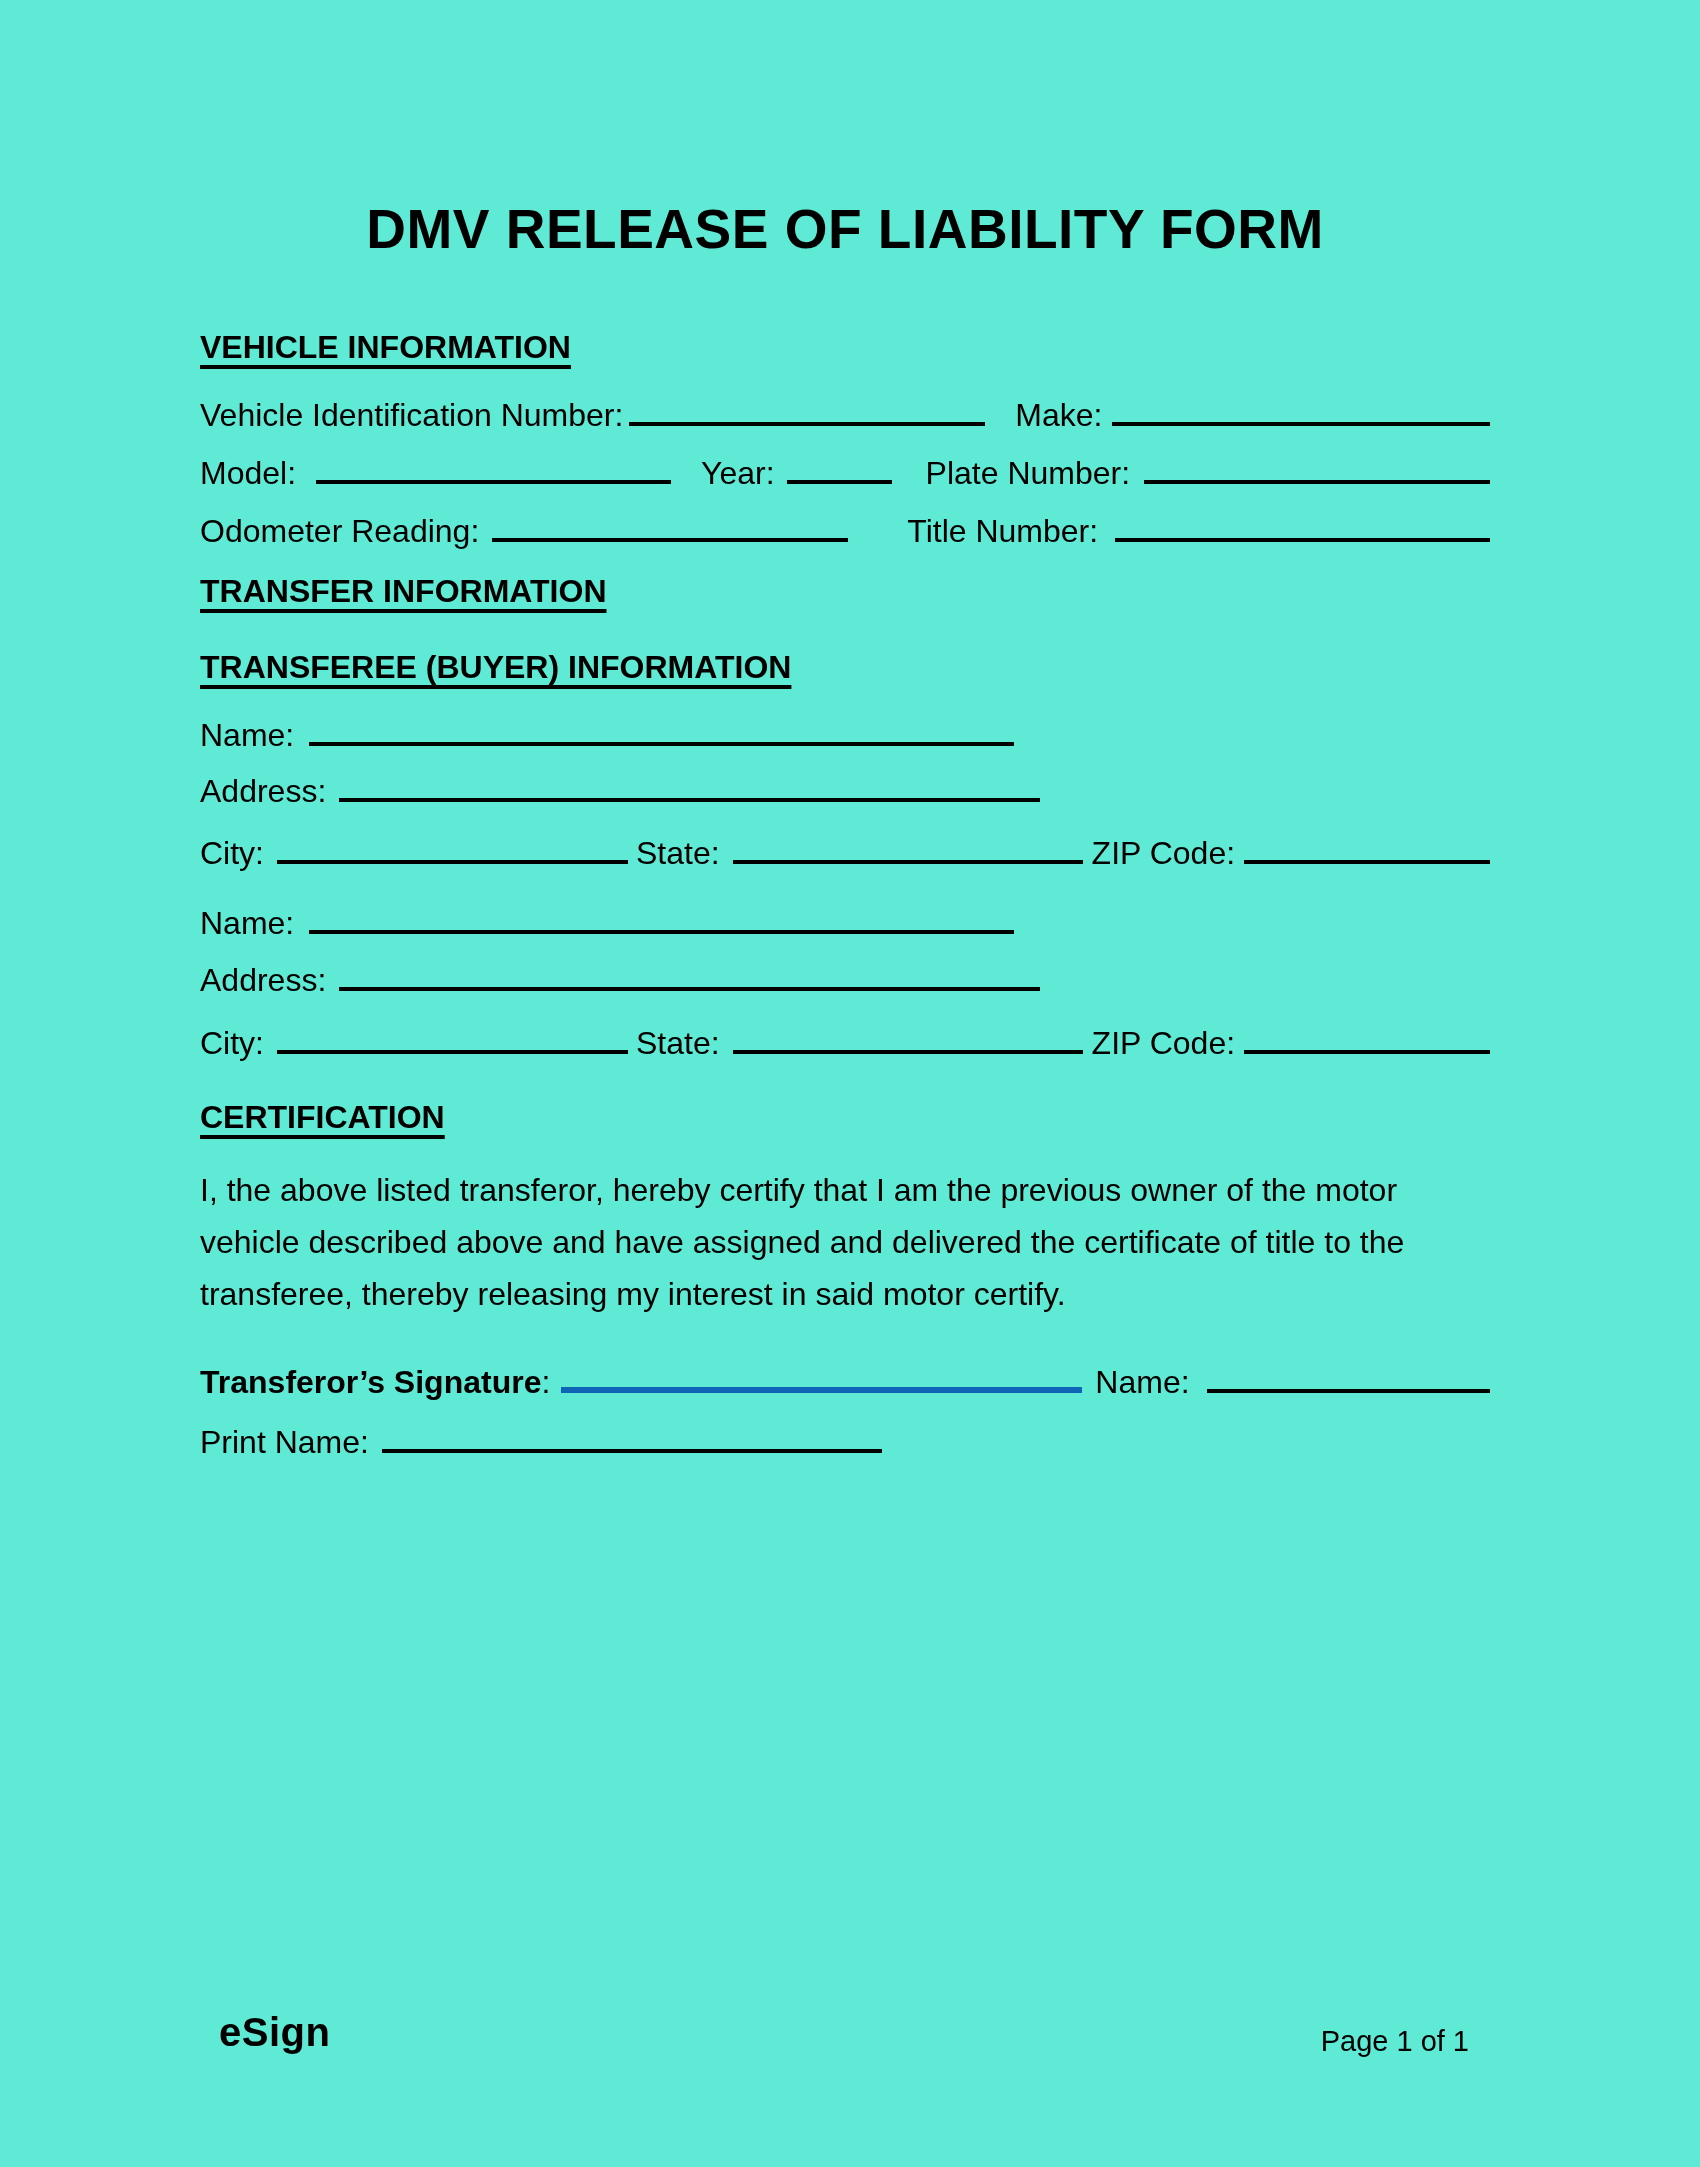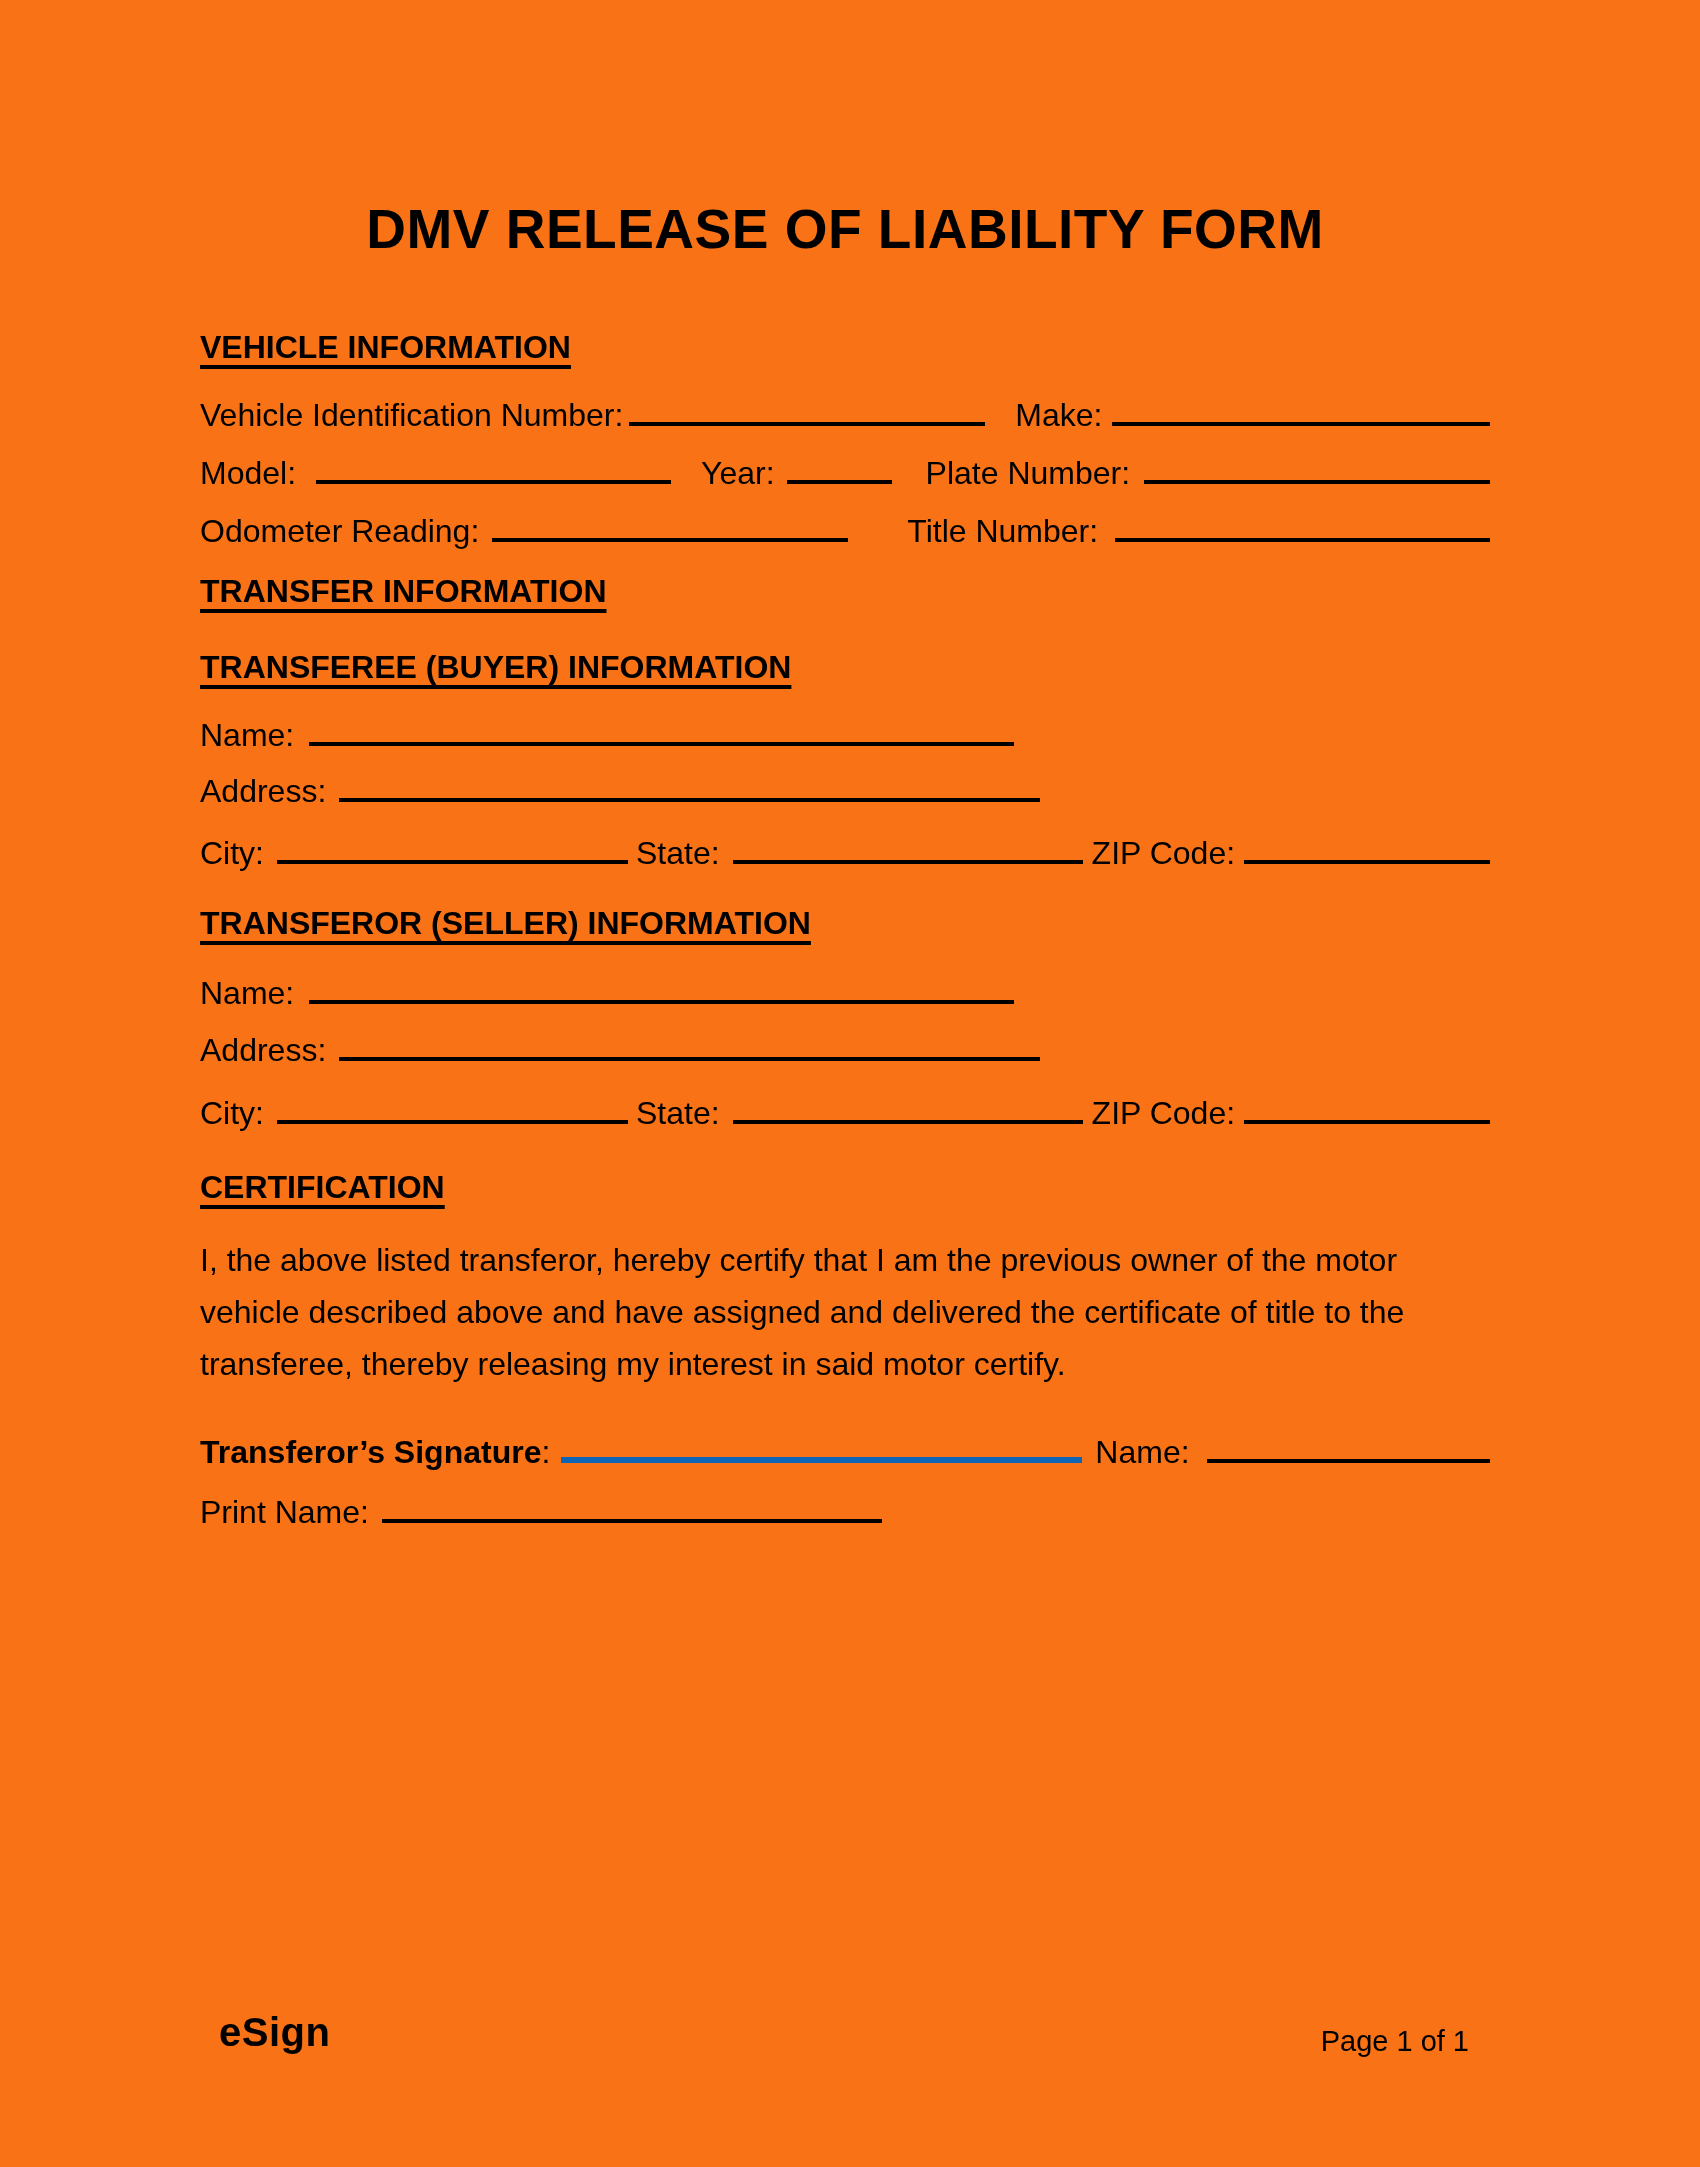--- a/index.html
+++ b/index.html
@@ -1,20 +1,20 @@
 <!DOCTYPE html>
 <html><head>
 <meta charset="utf-8">
 <style>
   * { margin:0; padding:0; box-sizing:border-box; }
   html,body { background:#ffffff; }
   .page {
     position:relative;
     width:1700px; height:2167px;
-    background:#f97316;
+    background:#5eead4;
     color:#000;
     font-family:"Liberation Sans","DejaVu Sans",sans-serif;
     font-size:32px;
     overflow:hidden;
   }
   .content {
     position:absolute;
     left:200px; top:0;
     width:1290px;
   }
@@ -111,21 +111,20 @@
 
     <div class="row" style="margin-top:18px">
       <span>City:</span>
       <span class="blank" style="width:351px;margin-left:13px"></span>
       <span style="margin-left:8px">State:</span>
       <span class="blank" style="width:350px;margin-left:13px"></span>
       <span style="margin-left:9px">ZIP Code:</span>
       <span class="blank grow" style="margin-left:9px"></span>
     </div>
 
-    <div class="heading" style="margin-top:26px">TRANSFEROR (SELLER) INFORMATION</div>
 
     <div class="row" style="margin-top:26px">
       <span>Name:</span>
       <span class="blank" style="width:705px;margin-left:15px"></span>
     </div>
 
     <div class="row" style="margin-top:13px">
       <span>Address:</span>
       <span class="blank" style="width:701px;margin-left:13px"></span>
     </div>

